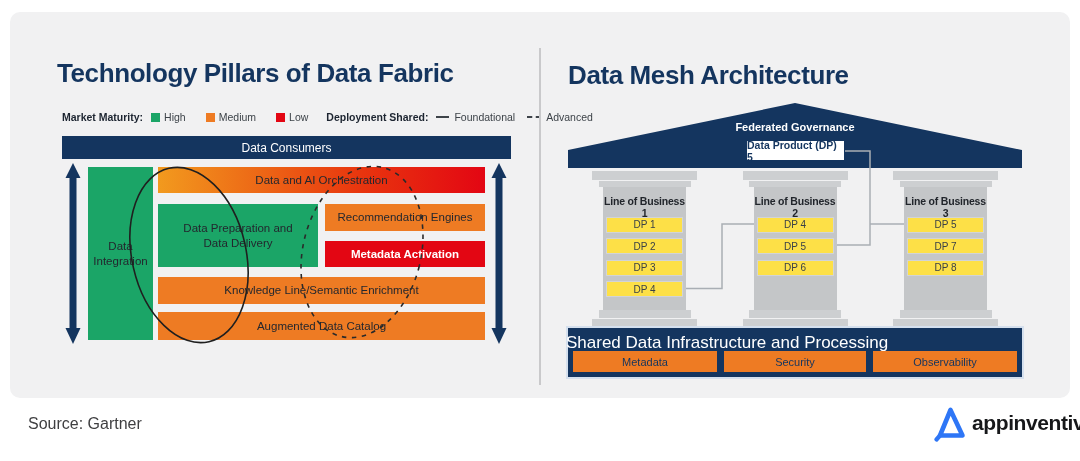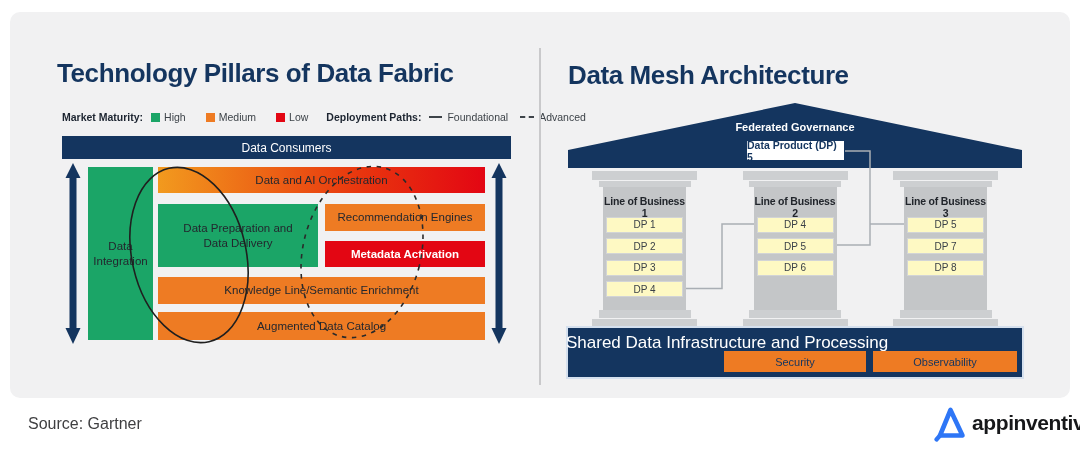--- a/index.html
+++ b/index.html
@@ -25,21 +25,21 @@
         font-size:11.5px;color:#23272E;line-height:1.25;box-sizing:border-box;}
   .green{background:#1BA567;}
   .orange{background:#EE7B23;}
   .red{background:#E30613;color:#fff;font-weight:bold;}
   .grad{background:linear-gradient(90deg,#F29A1E,#E8350E 62%,#E30613);}
 
   
   .trim{background:#CDCFD1;}
   .shaft{background:#C4C6C8;}
   .lob{width:83px;text-align:center;font-size:10.5px;font-weight:bold;color:#21252B;letter-spacing:-0.2px;}
-  .dp{width:77px;height:16px;background:#fef9c3;border:1px solid #D2D4D6;box-sizing:border-box;
+  .dp{width:77px;height:16px;background:#fde047;border:1px solid #D2D4D6;box-sizing:border-box;
       font-size:10px;color:#3A4047;display:flex;align-items:center;justify-content:center;}
   #shared-bar{left:566px;top:326px;width:458px;height:53px;background:#14355F;
               border:2px solid #D5E0EE;box-sizing:border-box;}
   #shared-title{left:566px;top:333px;width:458px;text-align:left;color:#fff;
                 font-weight:normal;font-size:17px;}
   .shared-box{top:351px;height:21px;background:#EE7B23;font-size:11px;color:#14355F;
               display:flex;align-items:center;justify-content:center;}
   #product-box{left:746px;top:140px;width:99px;height:21px;background:#fff;border:1.5px solid #14355F;
                box-sizing:border-box;display:flex;align-items:center;justify-content:center;
                font-size:10.5px;font-weight:bold;color:#14355F;}
@@ -75,21 +75,21 @@
       <span>High</span>
     </span>
     <span class="lg-item" style="margin-left:20px;">
       <span class="sw sw-med"></span>
       <span>Medium</span>
     </span>
     <span class="lg-item" style="margin-left:20px;">
       <span class="sw sw-low"></span>
       <span>Low</span>
     </span>
-    <span class="legend-head" style="margin-left:18px;">Deployment Paths:</span>
+    <span class="legend-head" style="margin-left:18px;">Deployment Shared:</span>
     <span class="lg-item" style="margin-left:8px;">
       <span class="line-solid"></span>
       <span>Foundational</span>
     </span>
     <span class="lg-item" style="margin-left:12px;">
       <span class="line-dashed"></span>
       <span>Advanced</span>
     </span>
   </div>
 
@@ -143,20 +143,21 @@
   <div class="abs shaft" style="left:904px;top:186.5px;width:83px;height:123.5px;"></div>
   <div class="abs trim" style="left:899.5px;top:310px;width:92px;height:8px;"></div>
   <div class="abs trim" style="left:893px;top:318.5px;width:105px;height:8px;"></div>
   <div class="abs lob" style="left:904px;top:195px;">Line of Business 3</div>
   <div class="abs dp" style="left:907px;top:216.5px;">DP 5</div>
   <div class="abs dp" style="left:907px;top:238px;">DP 7</div>
   <div class="abs dp" style="left:907px;top:259.5px;">DP 8</div>
 
   <div id="shared-bar" class="abs"></div>
   <div id="shared-title" class="abs">Shared Data Infrastructure and Processing</div>
+  <div class="abs shared-box" style="left:573px;width:144px;">Metadata</div>
   <div class="abs shared-box" style="left:724px;width:142px;">Security</div>
   <div class="abs shared-box" style="left:873px;width:144px;">Observability</div>
 
   <div id="source-note" class="abs">Source: Gartner</div>
 
   <div id="logo" class="abs">
     <svg width="36" height="38" viewBox="0 0 36 38">
       <path d="M18.5,6 L30.5,31.5 L8,31.5 Z" fill="none" stroke="#2E76F6" stroke-width="4.6" stroke-linejoin="round"></path>
       <path d="M8,31.5 L4.5,35.5" stroke="#2E76F6" stroke-width="4.2" stroke-linecap="round"></path>
     </svg>

